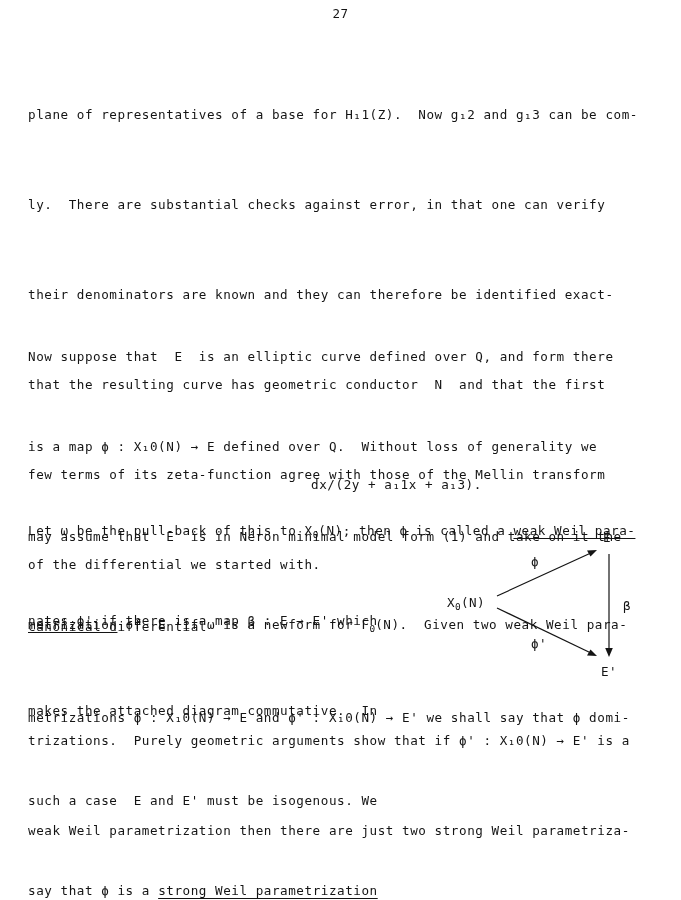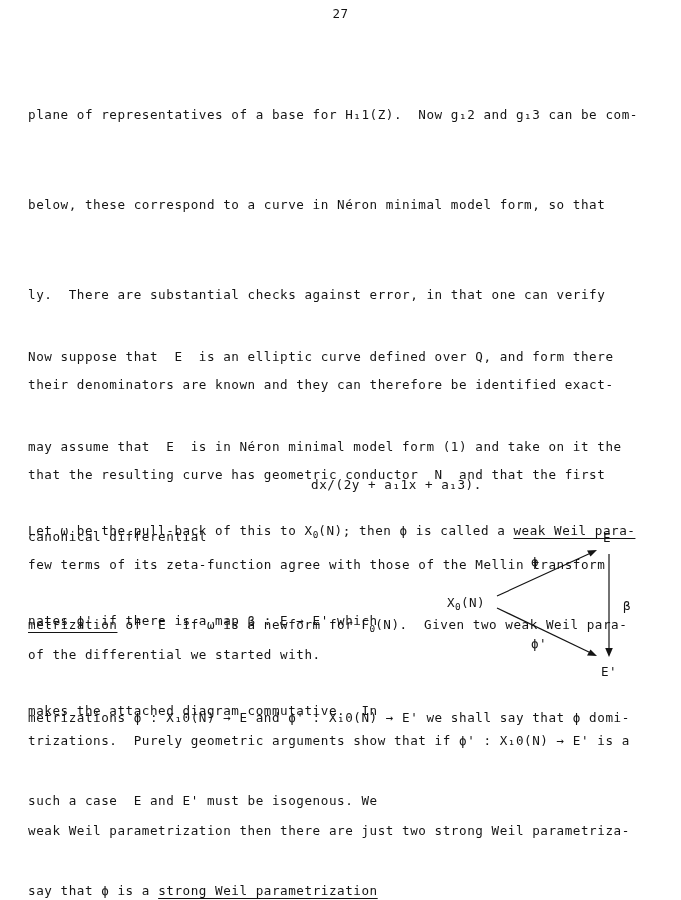--- a/index.html
+++ b/index.html
@@ -74,30 +74,30 @@
 </style>
 </head>
 <body>
 
 <div class="page">
 
   <div class="page-number">27</div>
 
   <div class="body-text" style="top:40px;">
     <div>plane of representatives of a base for H₁1(Z).  Now g₁2 and g₁3 can be com-</div>
-    <div>below, these correspond to a curve in Néron minimal model form, so that</div>
     <div>ly.  There are substantial checks against error, in that one can verify</div>
     <div>their denominators are known and they can therefore be identified exact-</div>
     <div>that the resulting curve has geometric conductor  N  and that the first</div>
     <div>few terms of its zeta-function agree with those of the Mellin transform</div>
     <div>of the differential we started with.</div>
   </div>
 
   <div class="body-text" style="top:282px;">
     <div>Now suppose that  E  is an elliptic curve defined over Q, and form there</div>
+    <div>is a map ϕ : X₁0(N) → E defined over Q.  Without loss of generality we</div>
     <div>may assume that  E  is in Néron minimal model form (1) and take on it the</div>
     <div>canonical differential</div>
   </div>
 
   <div class="body-text" style="top:410px;text-align:center;">
     <div class="indent-eq">dx/(2y + a₁1x + a₁3).</div>
   </div>
 
   <div class="body-text" style="top:456px;">
     <div><span>Let ω be the pull-back of this to X</span><span><sub>0</sub></span><span>(N); then ϕ is called a </span><span class="u">weak Weil para-</span></div>

